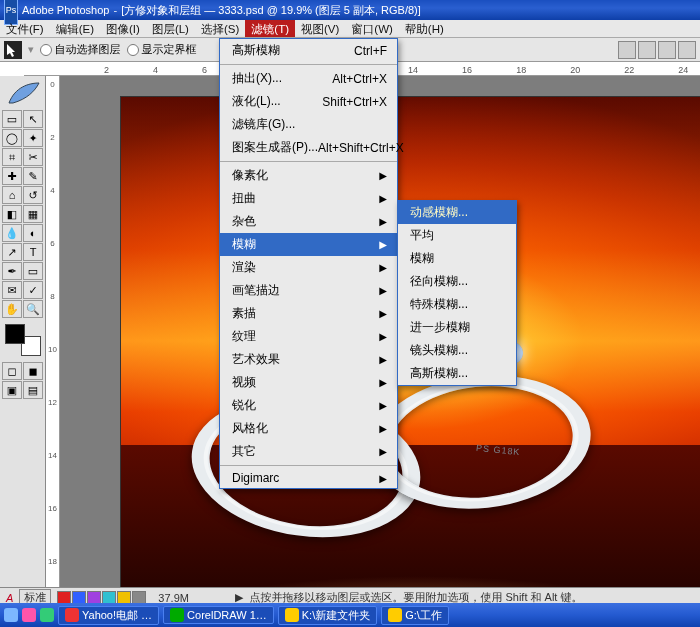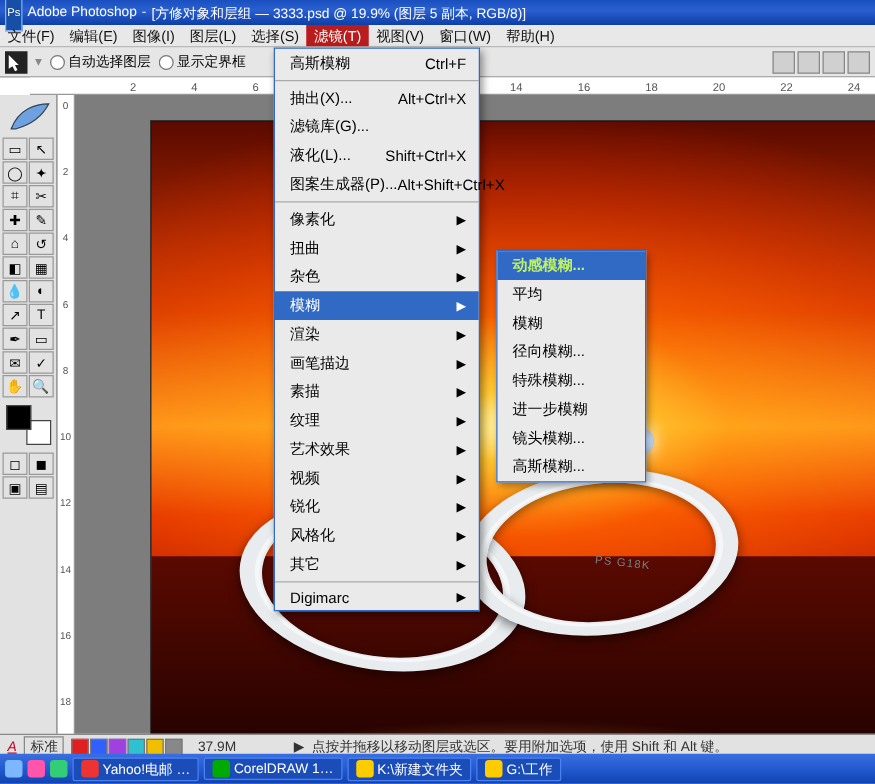--- a/index.html
+++ b/index.html
@@ -38,28 +38,28 @@
      radial-gradient(ellipse 60% 40% at 50% -10%, #ffb050 0%, rgba(0,0,0,0) 70%); }
   .ring { position:absolute; border-radius:50%; border:18px solid #e8ecef; background:transparent; box-shadow: inset 0 4px 10px rgba(0,0,0,.4), 0 6px 12px rgba(0,0,0,.5); }
   .ring::after { content:""; position:absolute; inset:-6px; border-radius:50%; border:4px solid rgba(255,255,255,.5); }
   .ring1 { width:230px; height:230px; left:70px; top:255px; transform:rotate(8deg) scaleY(0.6); }
   .ring2 { width:220px; height:220px; left:250px; top:235px; transform:rotate(-6deg) scaleY(0.6); }
   .gem { position:absolute; left:380px; top:245px; width:22px; height:22px; background:radial-gradient(circle,#fff 0%,#d7e9ff 40%,#8fb7e8 100%); border-radius:50%; box-shadow:0 0 14px #fff; }
   .engrave { position:absolute; color:#7a7f85; font-size:9px; letter-spacing:1px; transform:rotate(-20deg); }
   .engrave.e1 { left:195px; top:315px; }
   .engrave.e2 { left:355px; top:348px; transform:rotate(6deg); }
 
-  .dropdown { position:absolute; left:219px; top:38px; width:165px; background:#eaeaea; border:1px solid #316ac5; box-shadow:2px 3px 6px rgba(0,0,0,.4); font-size:12px; z-index:50; }
+  .dropdown { position:absolute; left:219px; top:38px; width:179px; background:#eaeaea; border:1px solid #316ac5; box-shadow:2px 3px 6px rgba(0,0,0,.4); font-size:12px; z-index:50; }
   .dropdown .sep { height:1px; background:#aaa; margin:2px 0; }
   .dropdown .mi { display:flex; justify-content:space-between; align-items:center; padding:3px 10px 3px 12px; cursor:default; white-space:nowrap; }
   .dropdown .mi .arrow { font-size:10px; }
   .dropdown .mi.hl { background:#316ac5; color:#fff; }
   .submenu { position:absolute; left:397px; top:200px; width:120px; background:#eaeaea; border:1px solid #316ac5; box-shadow:2px 3px 6px rgba(0,0,0,.4); font-size:12px; z-index:60; }
   .submenu .mi { padding:3px 12px; cursor:default; }
-  .submenu .mi.hl { background:#316ac5; color:#bef264;font-weight:bold; }
+  .submenu .mi.hl { background:#316ac5; color:#fef9c3; }
 
   .statusbar { position:absolute; left:0; bottom:20px; width:700px; height:20px; background:#e2e2e2; border-top:1px solid #888; display:flex; align-items:center; font-size:11px; color:#333; gap:6px; padding:0 6px; }
   .statusbar .swatch { display:flex; gap:1px; }
   .statusbar .sw { width:14px; height:14px; background:#e02020; border:1px solid #777; }
   .statusbar .sw.s2{background:#3060ff;} .statusbar .sw.s3{background:#a040e0;}
   .statusbar .sw.s4{background:#30c0d0;} .statusbar .sw.s5{background:#f0c000;} .statusbar .sw.s6{background:#888;}
   .statusbar .doctext { margin-left:6px; }
 
   .taskbar { position:absolute; left:0; bottom:0; width:700px; height:24px; background:linear-gradient(#3a6fe0,#245ad0 50%,#1042b0); color:#fff; display:flex; align-items:center; font-size:11px; gap:4px; padding:0 4px; }
   .taskbar .ticon { width:14px; height:14px; background:#6fb0ff; border-radius:3px; }
@@ -198,26 +198,26 @@
   <div class="mi">
       <span>高斯模糊</span>
       <span>Ctrl+F</span>
     </div>
   <div class="sep"></div>
   <div class="mi">
       <span>抽出(X)...</span>
       <span>Alt+Ctrl+X</span>
     </div>
   <div class="mi">
+      <span>液化(L)...</span>
+      <span>Shift+Ctrl+X</span>
+    </div>
+  <div class="mi">
       <span>滤镜库(G)...</span>
       <span></span>
-    </div>
-  <div class="mi">
-      <span>液化(L)...</span>
-      <span>Shift+Ctrl+X</span>
     </div>
   <div class="mi">
       <span>图案生成器(P)...</span>
       <span>Alt+Shift+Ctrl+X</span>
     </div>
   <div class="sep"></div>
   <div class="mi">
       <span>像素化</span>
       <span class="arrow">▶</span>
     </div>

